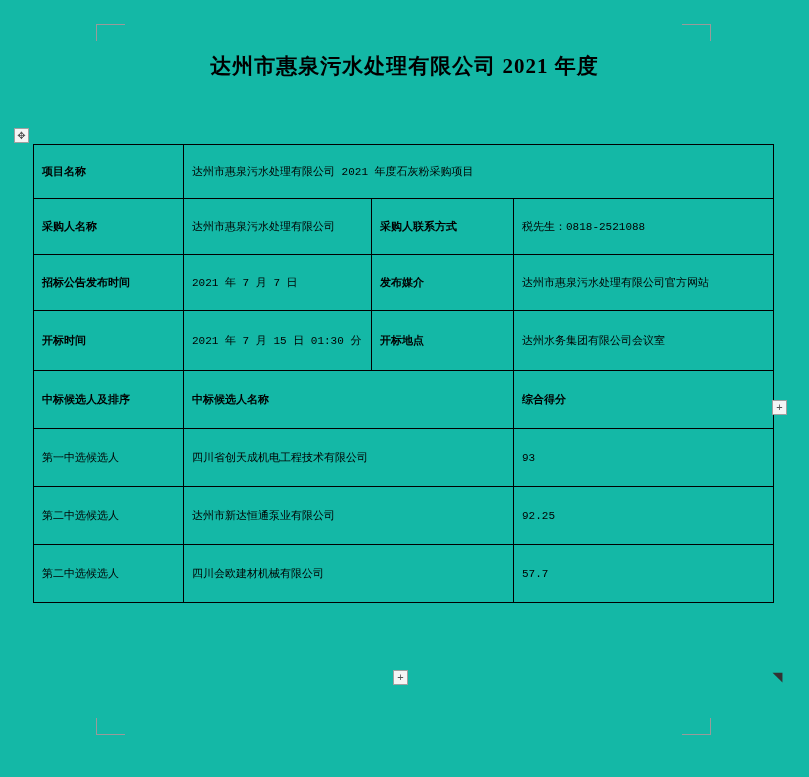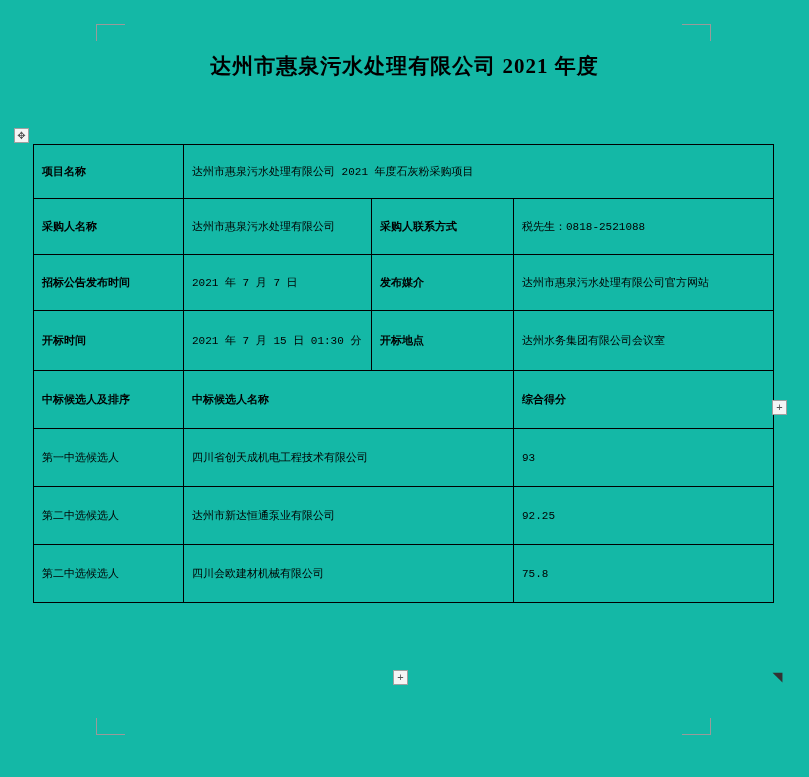--- a/index.html
+++ b/index.html
@@ -151,21 +151,21 @@
         <td>93</td>
       </tr>
       <tr class="r-data">
         <td>第二中选候选人</td>
         <td colspan="2">达州市新达恒通泵业有限公司</td>
         <td>92.25</td>
       </tr>
       <tr class="r-data">
         <td>第二中选候选人</td>
         <td colspan="2">四川会欧建材机械有限公司</td>
-        <td>75.8</td>
+        <td>57.7</td>
       </tr>
     </tbody>
   </table>
 
   <div class="handle move">✥</div>
   <div class="handle plus-right">+</div>
   <div class="handle plus-bottom">+</div>
   <div class="handle resize">
     <span class="resize-glyph">◥</span>
   </div>

